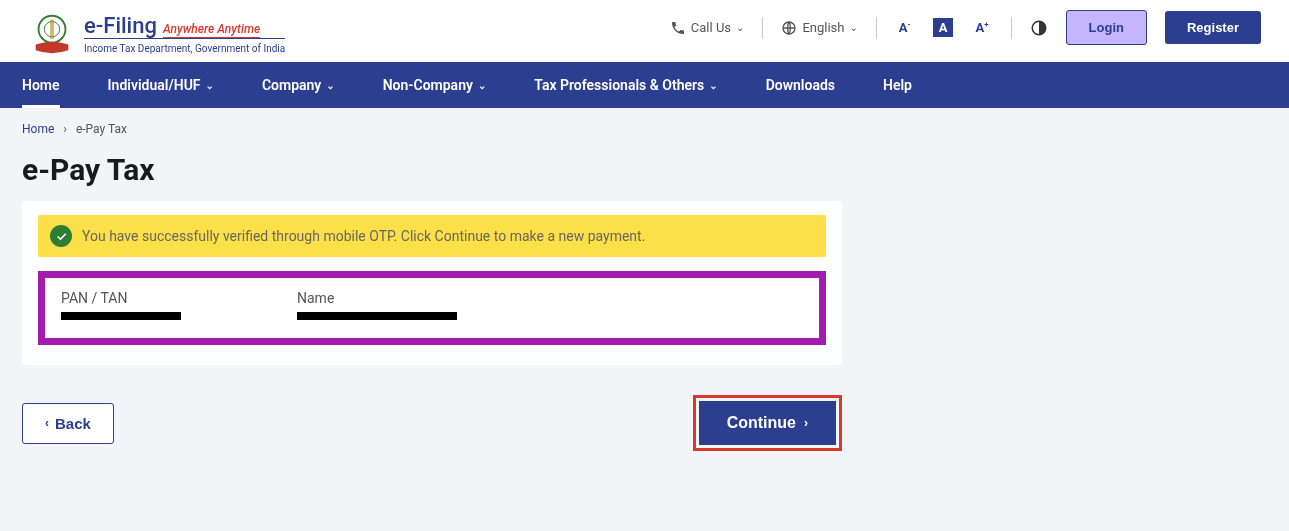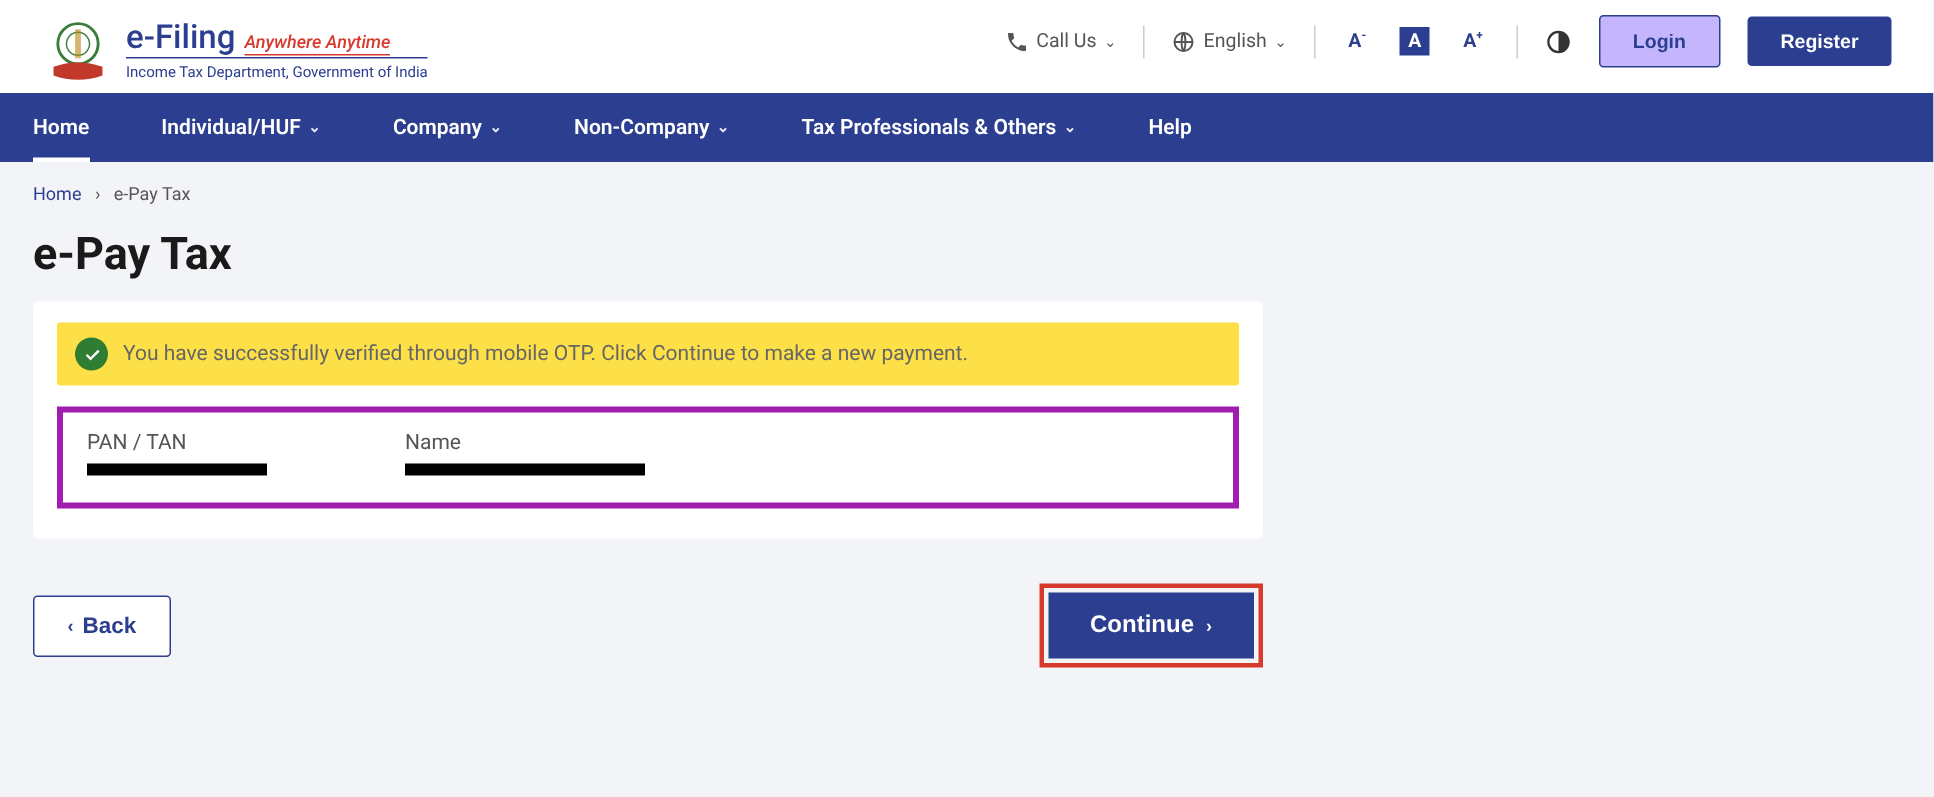--- a/index.html
+++ b/index.html
@@ -43,21 +43,21 @@
   .main { padding: 8px 22px 28px; }
   .page-title { font-size: 30px; font-weight: 700; color: #1a1a1a; margin-bottom: 14px; }
   
   .card { background: #fff; border-radius: 3px; padding: 14px 16px 20px; max-width: 820px; }
   
   .alert { background: #fde047; border-radius: 2px; padding: 10px 12px; display: flex; align-items: center; gap: 10px; margin-bottom: 14px; }
   .alert-icon { width: 22px; height: 22px; border-radius: 50%; background: #2e7d32; display: flex; align-items: center; justify-content: center; flex-shrink: 0; }
   .alert-icon svg { width: 13px; height: 13px; }
   .alert-text { color: #666; font-size: 14px; }
   
-  .info-box { border: 4px solid #a21caf; padding: 12px 16px 18px; display: flex; gap: 92px; }
+  .info-box { border: 7px solid #a21caf; padding: 12px 16px 18px; display: flex; gap: 116px; }
   .info-field { display: flex; flex-direction: column; gap: 6px; }
   .info-label { font-size: 14px; color: #555; }
   .info-value { width: 120px; height: 8px; background: #000; }
   .info-value.wide { width: 160px; }
   
   .actions { display: flex; justify-content: space-between; align-items: center; max-width: 820px; margin-top: 30px; }
   .btn-back { background: #fff; color: #2b3e8f; border: 1px solid #2b3e8f; padding: 11px 22px; border-radius: 3px; font-size: 15px; font-weight: 600; cursor: pointer; display: flex; align-items: center; gap: 6px; }
   .btn-continue-wrap { border: 3px solid #d73a2d; padding: 3px; }
   .btn-continue { background: #2b3e8f; color: #fff; border: none; padding: 13px 28px; font-size: 16px; font-weight: 600; cursor: pointer; display: flex; align-items: center; gap: 8px; }
   .btn-caret { font-size: 12px; }
@@ -135,20 +135,23 @@
   </div>
   <div class="nav-item">
     <span>Non-Company</span>
     <span class="nav-caret">⌄</span>
   </div>
   <div class="nav-item">
     <span>Tax Professionals &amp; Others</span>
     <span class="nav-caret">⌄</span>
   </div>
   <div class="nav-item">
+    <span>Downloads</span>
+  </div>
+  <div class="nav-item">
     <span>Help</span>
   </div>
 </div>
 
 <div class="breadcrumb">
   <a href="#">Home</a>
   <span class="sep">›</span>
   <span>e-Pay Tax</span>
 </div>
 

